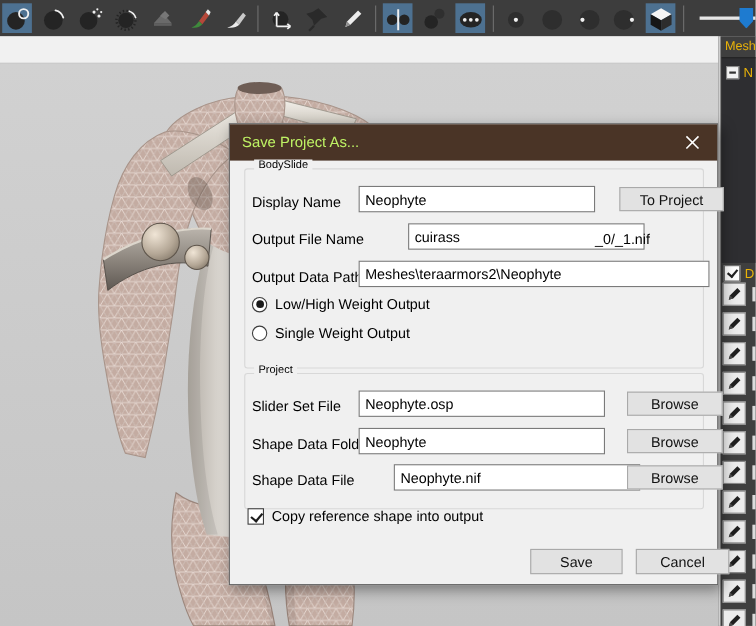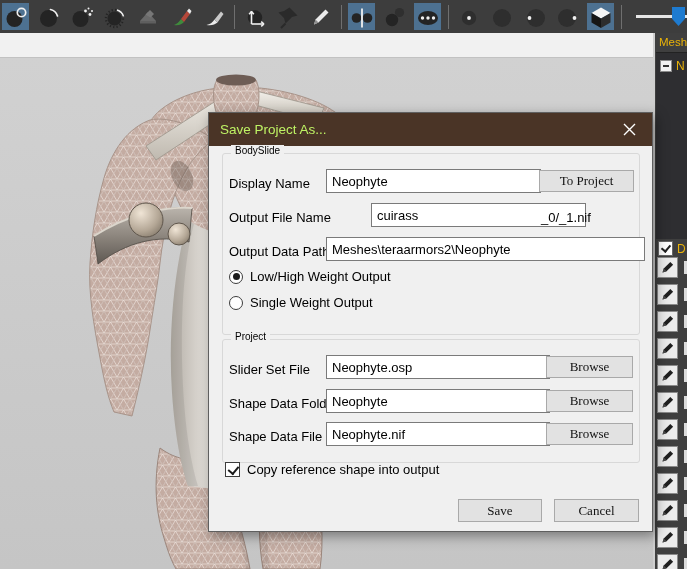--- a/index.html
+++ b/index.html
@@ -49,22 +49,22 @@
   .dlg-title{position:absolute;left:0;top:0;right:0;height:33px;background:var(--titlebar_brown,#4a3426);
              color:#bef264;font-size:13.5px;line-height:33px;padding-left:11px;}
   .dlg-close{position:absolute;right:0;top:0;width:45px;height:33px;display:flex;align-items:center;justify-content:center;}
   .group{position:absolute;border:1px solid #d8d8d8;border-radius:3px;}
   .group-label{position:absolute;top:-9px;left:8px;background:var(--dialog_bg,#f0f0f0);padding:0 4px;font-size:10px;}
   .g1{left:13px;top:40px;width:416px;height:180px;}
   .g2{left:13px;top:226px;width:416px;height:122px;}
   .dlg-label{position:absolute;left:20px;font-size:13px;white-space:nowrap;}
   .dlg-input{position:absolute;left:117px;height:22px;border:1px solid #7a7a7a;background:#fff;
              font-family:"Liberation Sans",sans-serif;font-size:13px;padding:0 5px;box-sizing:content-box;}
-  .dlg-btn{position:absolute;background:#e2e2e2;border:1px solid #a9a9a9;font-family:Liberation Serif, serif;
-           font-size:13px;color:#111;display:flex;align-items:center;justify-content:center;box-sizing:border-box;}
+  .dlg-btn{position:absolute;background:#e2e2e2;border:1px solid #a9a9a9;font-family:Liberation Sans, sans-serif;
+           font-size:13px;color:#111;display:flex;align-items:center;justify-content:center;box-sizing:border-box;margin-left:24px;}
   .radio-row{position:absolute;left:20px;display:flex;align-items:center;}
   .radio{width:14px;height:14px;border:1px solid #3c3c3c;border-radius:50%;background:#fff;margin-right:7px;
          display:flex;align-items:center;justify-content:center;flex:0 0 auto;box-sizing:border-box;}
   .radio.checked::after{content:"";width:7px;height:7px;border-radius:50%;background:#1b1b1b;}
   .check-row{position:absolute;left:16px;display:flex;align-items:flex-end;}
   .checkbox{width:15px;height:15px;border:1px solid #3c3c3c;background:#fff;margin-right:7px;position:relative;
             flex:0 0 auto;box-sizing:border-box;}
   .checkbox::after{content:"";position:absolute;left:4px;top:1px;width:4.5px;height:8px;
                    border-right:2px solid #1b1b1b;border-bottom:2px solid #1b1b1b;transform:rotate(40deg);}
 </style>
@@ -438,21 +438,21 @@
     </div>
     <div class="dlg-label" style="top:249px">Slider Set File</div>
     <input class="dlg-input" style="top: 242px; width: 212px;" value="Neophyte.osp">
     <button class="dlg-btn" style="left:337px;top:243px;width:87px;height:22px">Browse</button>
 
     <div class="dlg-label" style="top:283px">Shape Data Folder</div>
     <input class="dlg-input" style="top: 276px; width: 212px;" value="Neophyte">
     <button class="dlg-btn" style="left:337px;top:277px;width:87px;height:22px">Browse</button>
 
     <div class="dlg-label" style="top:316px">Shape Data File</div>
-    <input class="dlg-input" style="top: 309px; width: 212px;" value="Neophyte.nif">
+    <input class="dlg-input" style="top: 309px; width: 212px; margin-left: 32px;" value="Neophyte.nif">
     <button class="dlg-btn" style="left:337px;top:310px;width:87px;height:22px">Browse</button>
 
     <div class="check-row" style="top:349px">
       <span class="checkbox"></span>
       <span>Copy reference shape into output</span>
     </div>
 
     <button class="dlg-btn" style="left:249px;top:386px;width:84px;height:23px">Save</button>
     <button class="dlg-btn" style="left:345px;top:386px;width:85px;height:23px">Cancel</button>
   </div>

